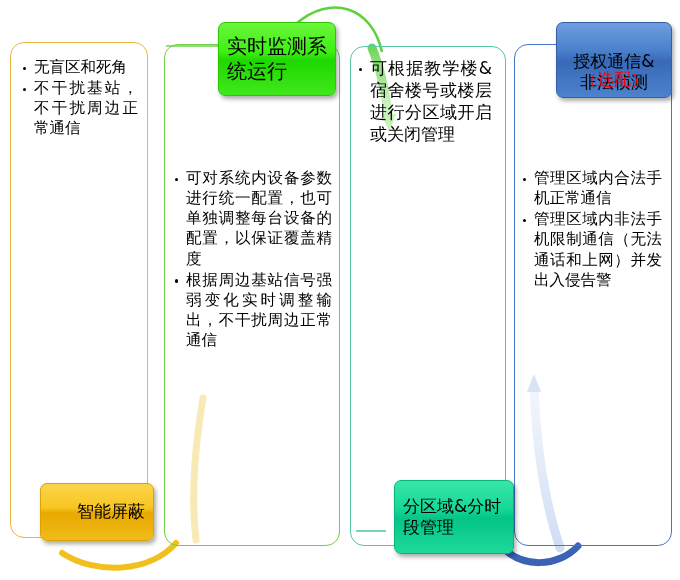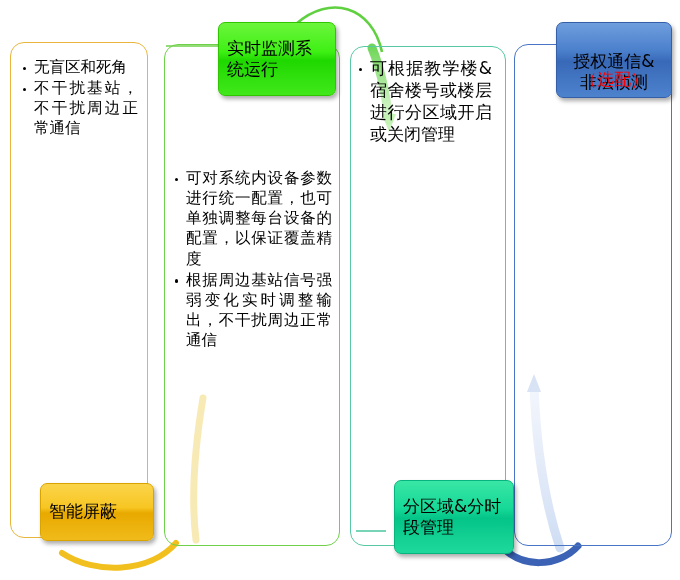--- a/index.html
+++ b/index.html
@@ -68,21 +68,21 @@
     padding:4px 8px;
     line-height:1.24;
     color:#000;
     box-shadow:2px 3px 4px rgba(0,0,0,0.33);
   }
   .chip span{display:block;}
 
   .chip.gold{
     background:linear-gradient(180deg,#fbd44a 0%, #f7c623 42%, #e8a900 52%, #f0bb1a 100%);
     border:1px solid #d9a400;
-    justify-content:flex-start;
+    justify-content:flex-end;
   }
   .chip.lime{
     background:linear-gradient(180deg,#6cf53c 0%, #3ef014 40%, #1fd800 52%, #41e81b 100%);
     border:1px solid #2fc500;
   }
   .chip.teal{
     background:linear-gradient(180deg,#39e6a5 0%, #16d998 38%, #04c487 52%, #1fd99c 100%);
     border:1px solid #06b57e;
   }
   .chip.blue{
@@ -151,26 +151,30 @@
 
   <ul class="bullets" style="left:174px; top:168px; width:158px; font-size:15.5px;">
     <li>可对系统内设备参数进行统一配置，也可单独调整每台设备的配置，以保证覆盖精度</li>
     <li>根据周边基站信号强弱变化实时调整输出，不干扰周边正常通信</li>
   </ul>
 
   <ul class="bullets" style="left:358px; top:57px; width:134px; font-size:17px;">
     <li>可根据教学楼&amp;宿舍楼号或楼层进行分区域开启或关闭管理</li>
   </ul>
 
+  <ul class="bullets" style="left:522px; top:168px; width:140px; font-size:15.5px;">
+    <li>管理区域内合法手机正常通信</li>
+    <li>管理区域内非法手机限制通信（无法通话和上网）并发出入侵告警</li>
+  </ul>
 
   <div class="chip gold" style="left:40px; top:483px; width:114px; height:58px; font-size:17px;">
     <span>智能屏蔽</span>
   </div>
 
-  <div class="chip lime" style="left:218px; top:22px; width:118px; height:74px; font-size:17px;">
+  <div class="chip lime" style="left:218px; top:22px; width:118px; height:74px; font-size:20px;">
     <span>实时监测系统运行</span>
   </div>
 
   <div class="chip teal" style="left:394px; top:480px; width:120px; height:74px; font-size:17px;">
     <span>分区域&amp;分时段管理</span>
   </div>
 
   <div class="chip blue" style="left:556px; top:22px; width:116px; height:76px; font-size:17px;
               align-items:flex-end; padding-top:0;">
     <span style="margin-top:-16px;">授权通信&amp;非法侦测</span>

